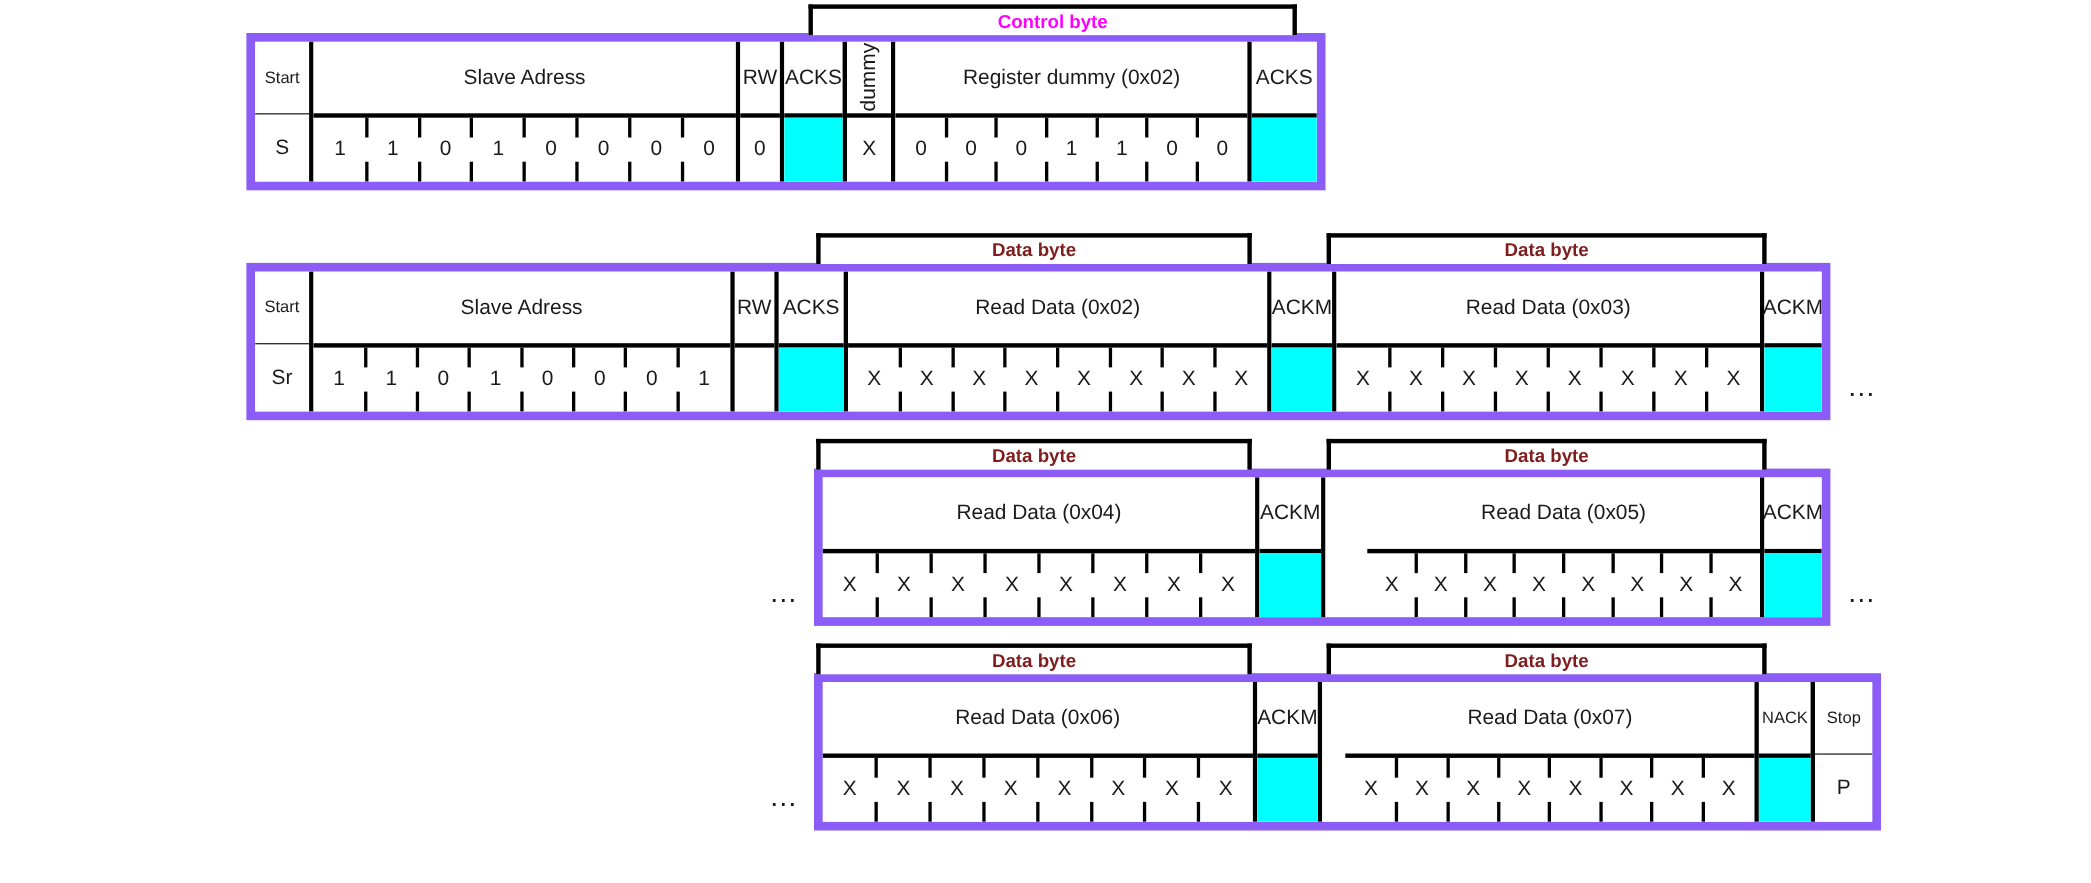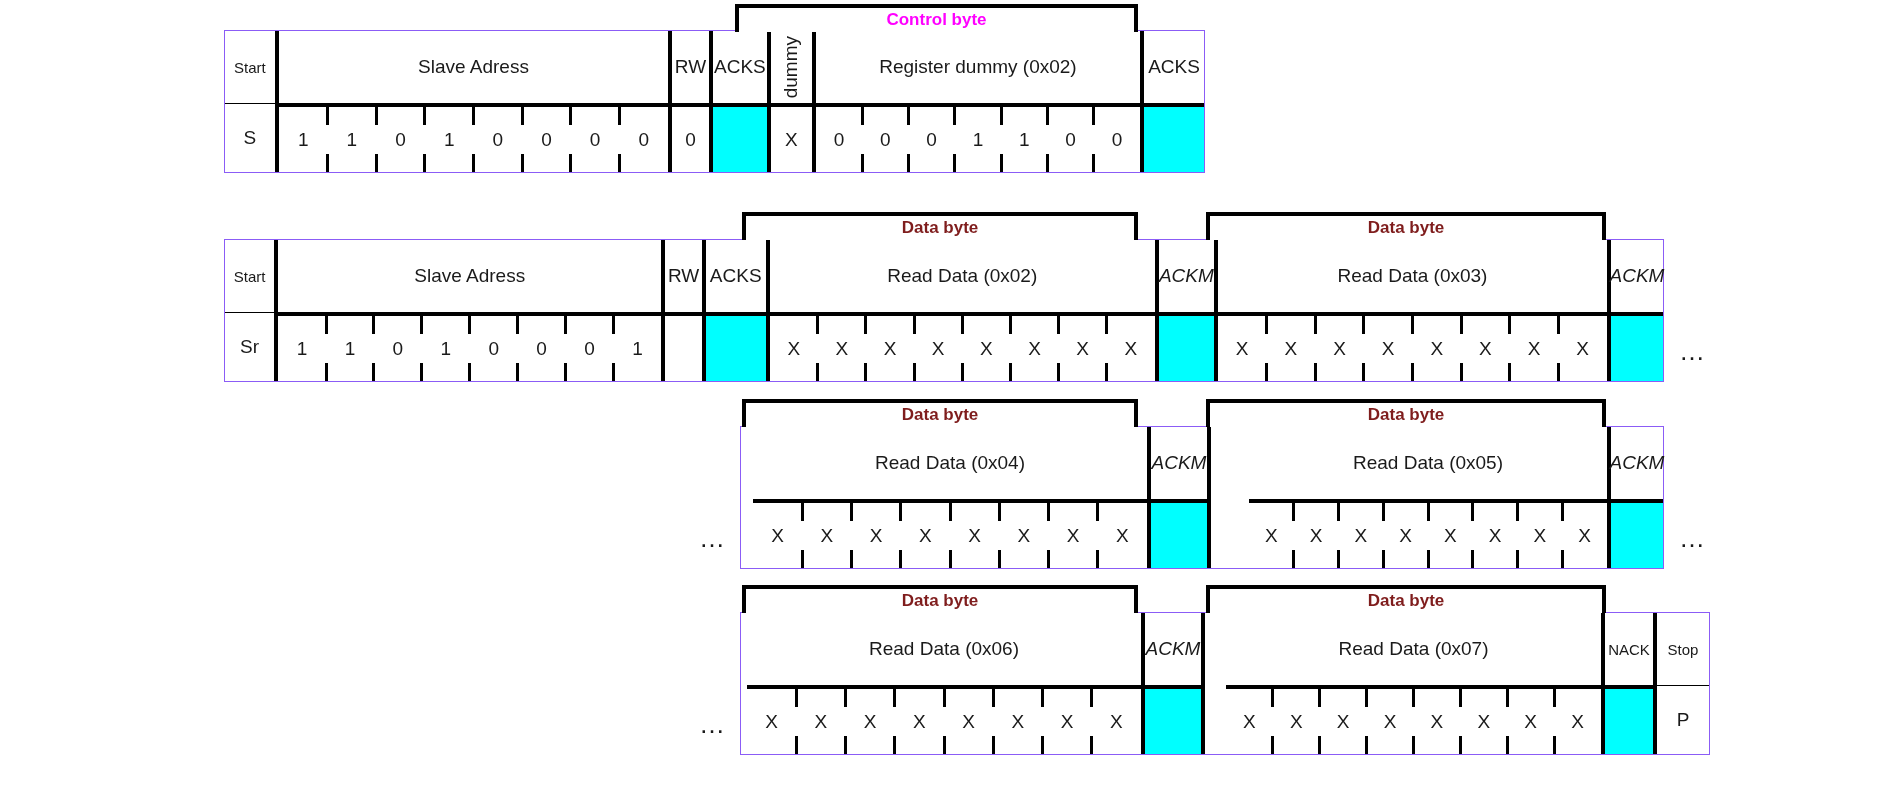--- a/index.html
+++ b/index.html
@@ -12,25 +12,24 @@
     height: 803px;
     position: relative;
     font-family: "Liberation Sans", sans-serif;
     overflow: hidden;
   }
 
   
   .frame {
     position: absolute;
     box-sizing: border-box;
-    border: 1px solid #8b5cf6;
+    border: 8px solid #8b5cf6;
     background: #fff;
     display: flex;
     align-items: stretch;
-    justify-content: flex-end;
   }
 
   
   .col {
     box-sizing: border-box;
     display: flex;
     flex-direction: column;
     border-right: 4px solid #000;
     background: #fff;
     position: relative;
@@ -42,21 +41,21 @@
     height: 73px;
     display: flex;
     align-items: center;
     justify-content: center;
     font-size: 19px;
     color: #1a1a1a;
     white-space: nowrap;
     overflow: hidden;
   }
   .lbl.small { font-size: 15px; }
-  .lbl.ovf { overflow: visible; font-style: italic; }
+  .lbl.ovf { overflow: visible; }
 
   .bits {
     box-sizing: border-box;
     border-top: 4px solid #000;
     height: 69px;
     display: flex;
     align-items: stretch;
     flex: 1 1 auto;
   }
   .bits.thinsep { border-top: 1px solid #000; }
@@ -117,21 +116,21 @@
     position: absolute;
     font-size: 26px;
     color: #1a1a1a;
     letter-spacing: 2px;
     line-height: 1;
   }
 </style>
 </head>
 <body>
 
-<div class="caption ctrl" style="left:735px; top:4px; width:403px;align-items:center;">
+<div class="caption ctrl" style="left:735px; top:4px; width:444px;align-items:center;">
   <span>Control byte</span>
 </div>
 
 <div class="frame" style="left:224px; top:30px; width:981px; height:143px;">
 
   <div class="col" style="width:54px;">
     <div class="lbl small">Start</div>
     <div class="bits thinsep">
       <div class="bit">S</div>
     </div>

